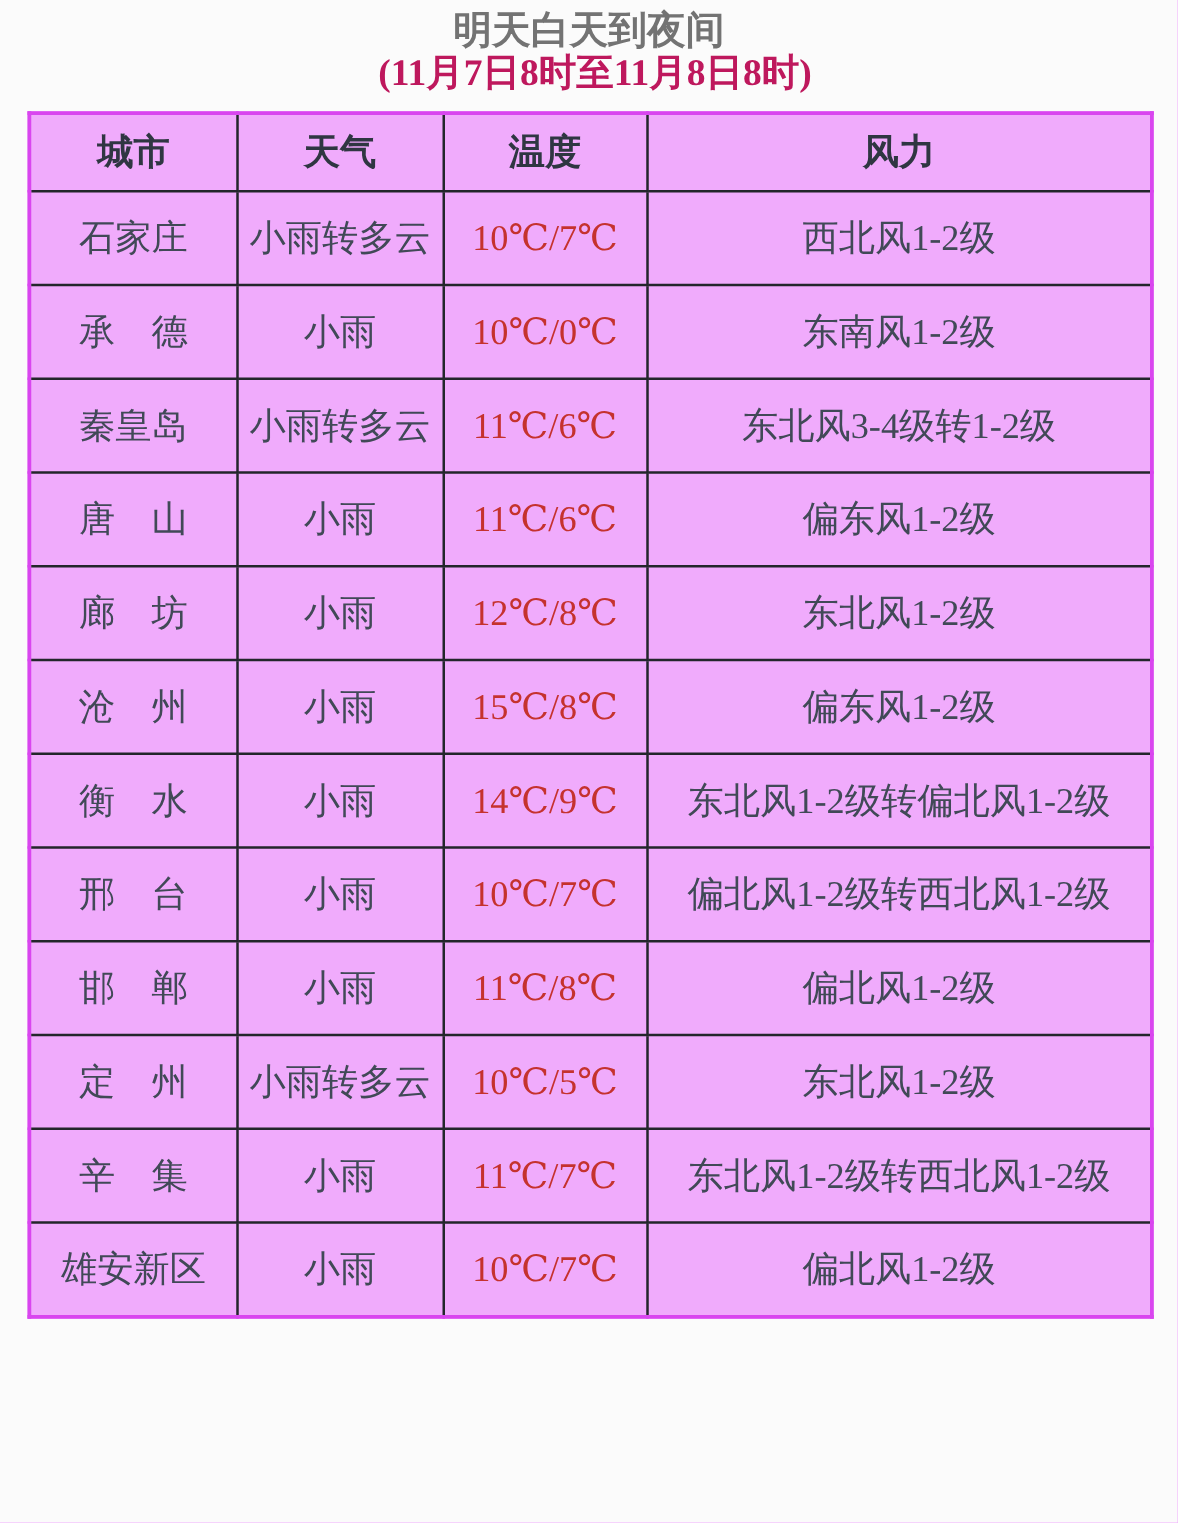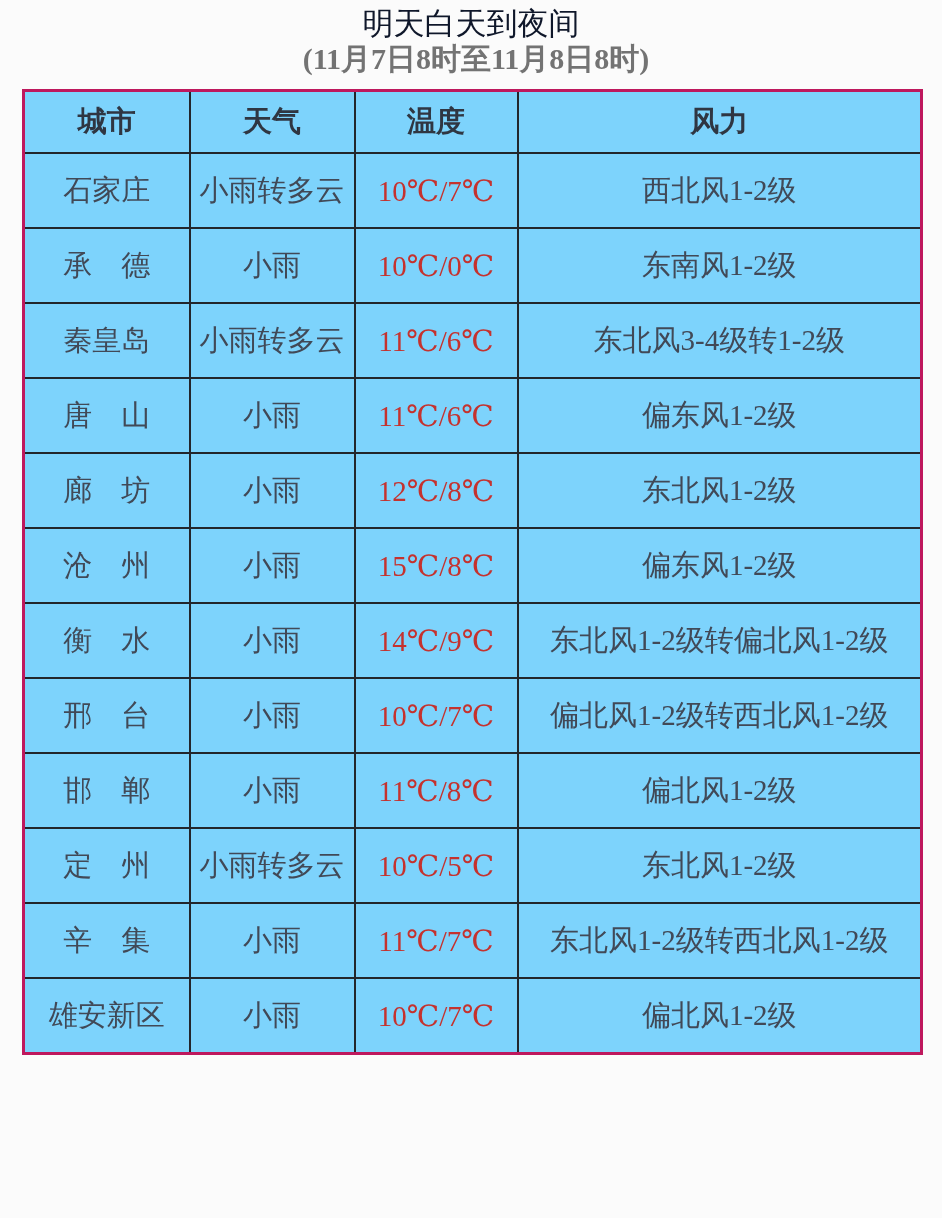--- a/index.html
+++ b/index.html
@@ -16,39 +16,39 @@
   }
   .page {
     width: 942px;
     height: 1218px;
     box-sizing: border-box;
   }
   .title {
     padding-top: 6px;
     text-align: center;
     font-size: 31px;
-    font-weight: 400;
-    color: #0f172a;
+    font-weight: 700;
+    color: #737373;
     line-height: 1.15;
   }
   .subtitle {
     text-align: center;
     font-size: 30px;
     font-weight: 700;
-    color: #737373;
+    color: #be185d;
     line-height: 1.15;
     padding-left: 10px;
   }
   table.forecast {
     border-collapse: collapse;
     table-layout: fixed;
     width: 898px;
     margin: 13px 0 0 22px;
-    border: 3px solid #be185d;
-    background: #7dd3fc;
+    border: 3px solid #d946ef;
+    background: #f0abfc;
   }
   .forecast th, .forecast td {
     border: 2px solid #23262b;
     text-align: center;
     vertical-align: middle;
     overflow: hidden;
     white-space: nowrap;
   }
   .forecast th {
     height: 58px;

